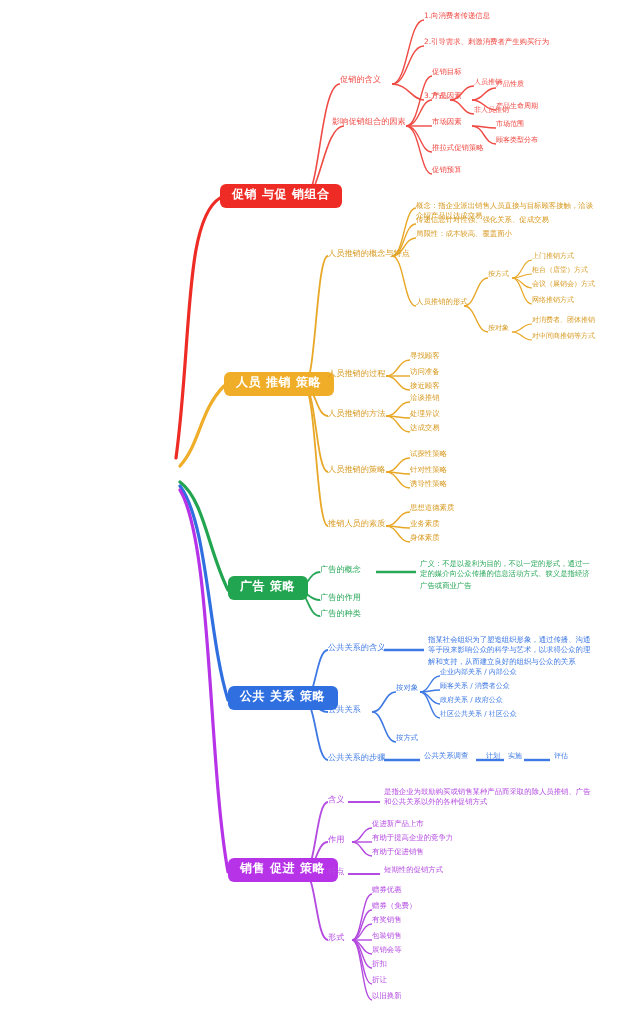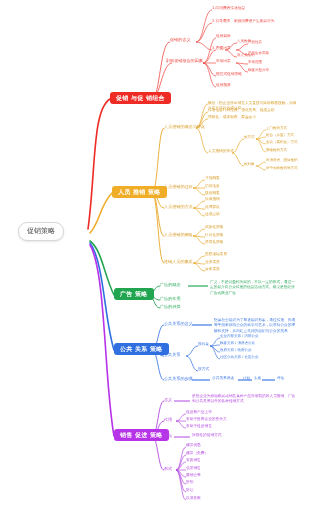--- a/index.html
+++ b/index.html
@@ -144,21 +144,20 @@
     <path d="M176 470 C 181 470, 181 447, 186 447" stroke="#b44ae0" stroke-width="0.7"></path>
     <path d="M176 470 C 181 470, 181 455, 186 455" stroke="#b44ae0" stroke-width="0.7"></path>
     <path d="M176 470 C 181 470, 181 462, 186 462" stroke="#b44ae0" stroke-width="0.7"></path>
     <path d="M176 470 C 181 470, 181 470, 186 470" stroke="#b44ae0" stroke-width="0.7"></path>
     <path d="M176 470 C 181 470, 181 477, 186 477" stroke="#b44ae0" stroke-width="0.7"></path>
     <path d="M176 470 C 181 470, 181 484, 186 484" stroke="#b44ae0" stroke-width="0.7"></path>
     <path d="M176 470 C 181 470, 181 492, 186 492" stroke="#b44ae0" stroke-width="0.7"></path>
     <path d="M176 470 C 181 470, 181 500, 186 500" stroke="#b44ae0" stroke-width="0.7"></path>
   </svg>
 
-  <div class="node root" style="left:18px;top:222px;">促销策略</div>
 
   <div class="node lvl1 red" style="left:110px;top:92px;">促销 与促 销组合</div>
 
   <div class="node lvl2 c-red" style="left:170px;top:38px;">促销的含义</div>
   <div class="node lvl3 c-red" style="left:212px;top:7px;">1.向消费者传递信息</div>
   <div class="node lvl3 c-red" style="left:212px;top:20px;">2.引导需求、刺激消费者产生购买行为</div>
   <div class="node lvl3 c-red" style="left:212px;top:47px;">3.方式</div>
   <div class="node lvl4 c-red" style="left:237px;top:40px;">人员推销</div>
   <div class="node lvl4 c-red" style="left:237px;top:54px;">非人员推销</div>
 

